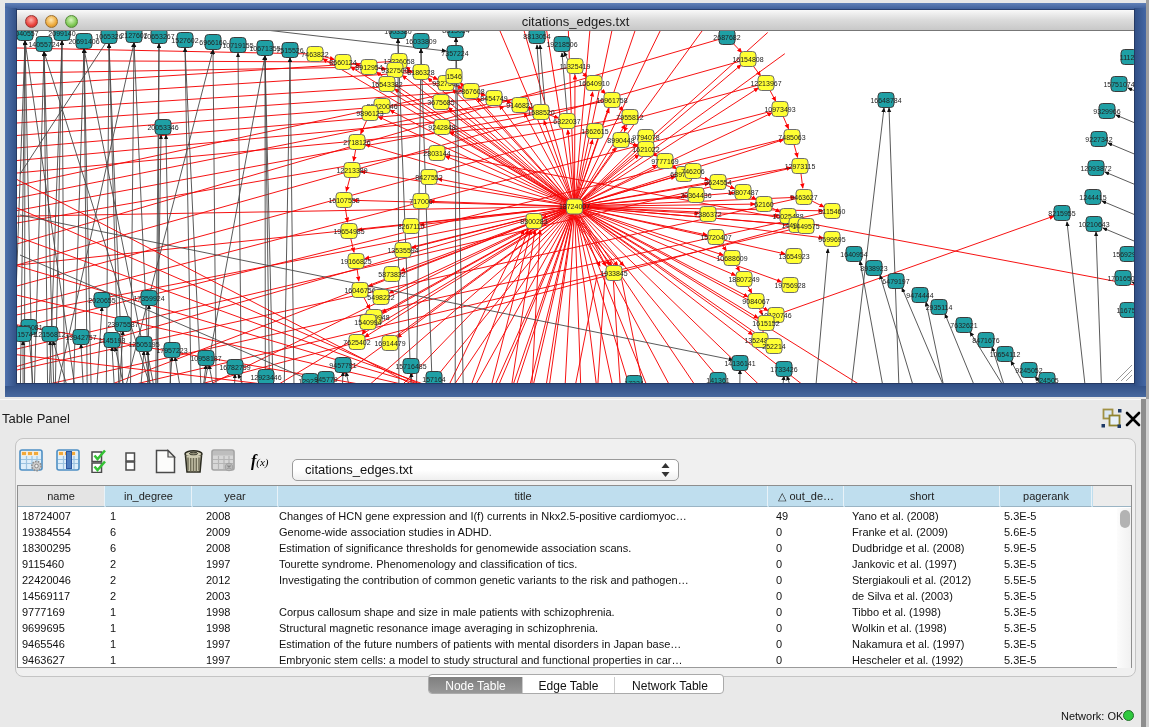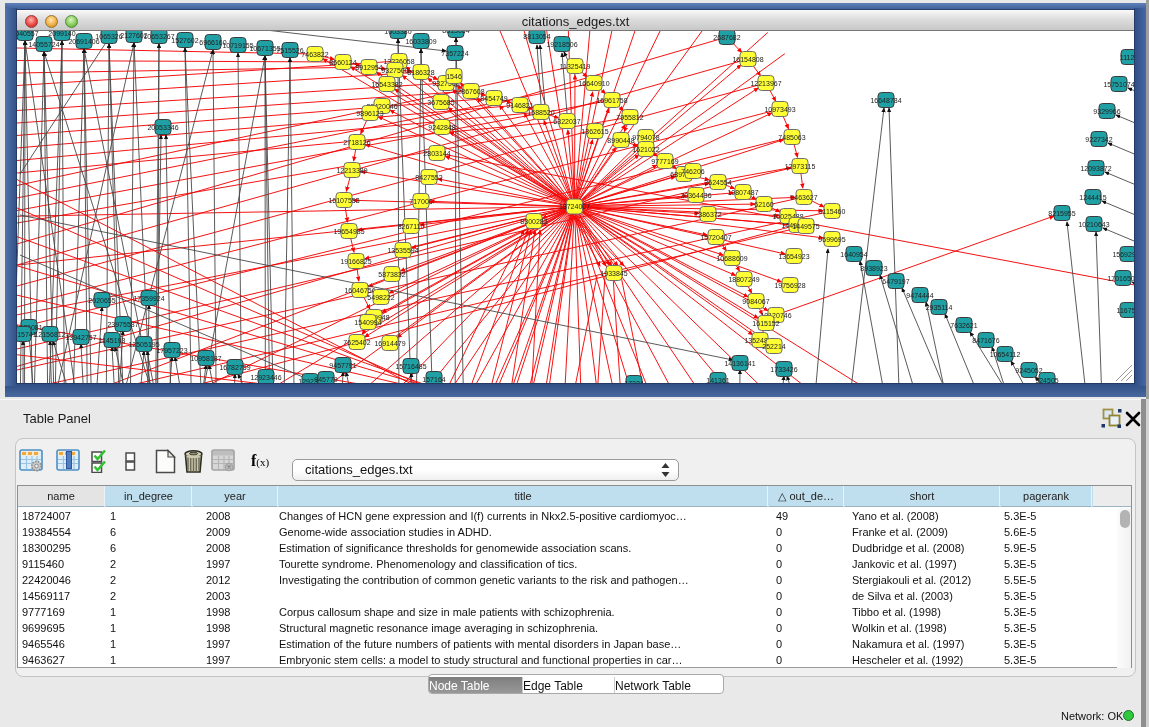--- a/index.html
+++ b/index.html
@@ -14,21 +14,21 @@
 #gwin{position:absolute;left:12px;top:7px;width:1117px;height:373px;background:#fff;box-shadow:0 0 0 1px rgba(25,35,65,.5)}
 #titlebar{position:absolute;left:0;top:0;width:1117px;height:21px;background:linear-gradient(#f6f6f6,#dcdcdc 45%,#c8c8c8);border-bottom:1px solid #777;border-top:1px solid #f8f8f8}
 #titlebar .t{position:absolute;width:100%;text-align:center;top:3px;font-size:13px;color:#1c1c1c}
 .light{position:absolute;top:4px;width:13px;height:13px;border-radius:50%;}
 #lr{left:8px;background:radial-gradient(circle at 5px 4px,#ffb3ad,#e8413a 60%,#b22f2b);border:1px solid #983634}
 #ly{left:28px;background:radial-gradient(circle at 5px 4px,#ffe9b3,#eca93b 60%,#bd7e22);border:1px solid #9c7030}
 #lg{left:48px;background:radial-gradient(circle at 5px 4px,#d8f6c0,#7ec854 60%,#569434);border:1px solid #558a3a}
 
 
 #tpanel{position:absolute;left:0;top:399px;width:1149px;height:328px;background:#e9e9e9;border-top:1px solid #f9f9f9}
-#tptitle{position:absolute;left:23px;top:11px;font-size:13px;color:#1a1a1a}
+#tptitle{position:absolute;left:2px;top:11px;font-size:13px;color:#1a1a1a}
 #floatico{position:absolute;left:1101px;top:409px}
 #container{position:absolute;left:15px;top:438px;width:1121px;height:239px;background:#f0f0f0;border:1px solid #c4c4c4;border-radius:8px}
 
 
 #toolbar{position:absolute;left:0;top:8px;width:100%;height:32px}
 .tbi{position:absolute;top:2px}
 #dropdown{position:absolute;left:276px;top:12px;width:387px;height:22px;background:linear-gradient(#ffffff,#ffffff 50%,#efefef);border:1px solid #9a9a9a;border-radius:5px;font-size:13px;color:#111;line-height:20px;padding-left:12px}
 
 
 #table{position:absolute;left:1px;top:46px;width:1115px;height:183px;background:#fff;border:1px solid #8e8e8e;border-bottom:1px solid #9a9a9a}
@@ -42,21 +42,21 @@
 .c3{left:188px;width:80px}
 .c4{left:261px;width:500px}
 .c5{left:758px;width:55px}
 .c6{left:834px;width:160px}
 .c7{left:986px;width:90px}
 #scrollbar{position:absolute;left:1099px;top:22px;width:14px;height:160px;background:linear-gradient(90deg,#fcfcfc,#f1f1f1)}
 #thumb{position:absolute;left:3px;top:2px;width:10px;height:18px;background:#b3b3b3;border-radius:5px}
 
 
 #tabs{position:absolute;left:428px;top:674px;width:296px;height:20px;border:1px solid #aaa;border-radius:4px;background:#fff;font-size:12px;overflow:hidden}
-.tab{position:absolute;top:2px;height:20px;line-height:19px;color:#111}
+.tab{position:absolute;top:2px;height:20px;line-height:19px;text-align:center;color:#111}
 #tab1{left:0;width:93px;background:linear-gradient(#7f7f7f,#9e9e9e);color:#fff}
 #tab2{left:93px;width:92px;border-left:1px solid #ccc}
 #tab3{left:185px;width:111px;border-left:1px solid #ccc}
 
 #memory{position:absolute;left:1061px;top:710px;font-size:11px;color:#111}
 #memdot{position:absolute;left:1123px;top:710px;width:11px;height:11px;border-radius:50%;background:#2fc93e;border:1px solid #23702b}
 
 
 #redge1{position:absolute;left:1146px;top:0;width:3px;height:399px;background:#9e9e9e}
 #redge2{position:absolute;left:1141px;top:399px;width:5px;height:328px;background:#8e8e8e}
@@ -719,21 +719,21 @@
         </svg>
     <svg class="tbi" style="left:138px" width="24" height="26">
           <use href="#ic-doc"></use>
         </svg>
     <svg class="tbi" style="left:166px" width="24" height="26">
           <use href="#ic-trash"></use>
         </svg>
     <svg class="tbi" style="left:195px" width="25" height="24">
           <use href="#ic-graytable"></use>
         </svg>
-    <div style="position:absolute;left:235px;top:5px;font-size:16px;font-family:'Liberation Serif',serif"><b>f</b><span style="font-size:11px">(x)</span></div>
+    <div style="position:absolute;left:235px;top:5px;font-size:16px;font-style:italic;font-family:'Liberation Serif',serif"><b>f</b><span style="font-size:11px">(x)</span></div>
     <div id="dropdown">citations_edges.txt<svg width="9" height="14" style="position:absolute;right:8px;top:3px">
             <path d="M4.5,0 L8.5,5 L0.5,5 z" fill="#333"></path>
             <path d="M4.5,14 L8.5,9 L0.5,9 z" fill="#333"></path>
           </svg></div>
   </div>
   <div id="table">
     <div id="thead">
       <div style="left:0;width:87px;background:#e4e4e4">name</div>
       <div style="left:88px;width:86px">in_degree</div>
       <div style="left:175px;width:85px">year</div>

